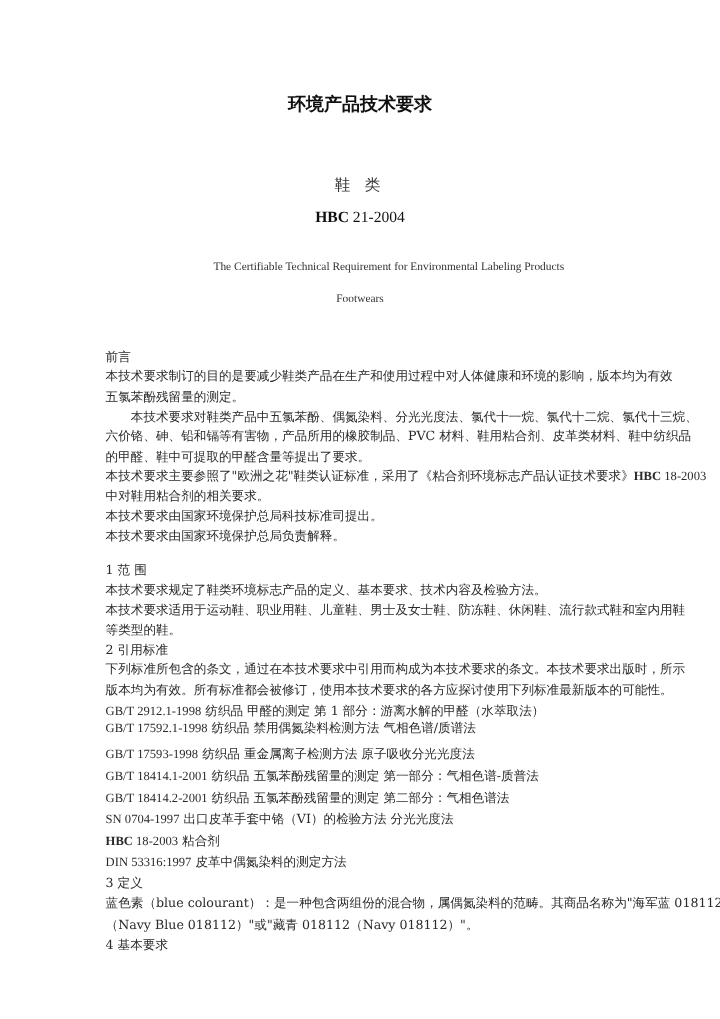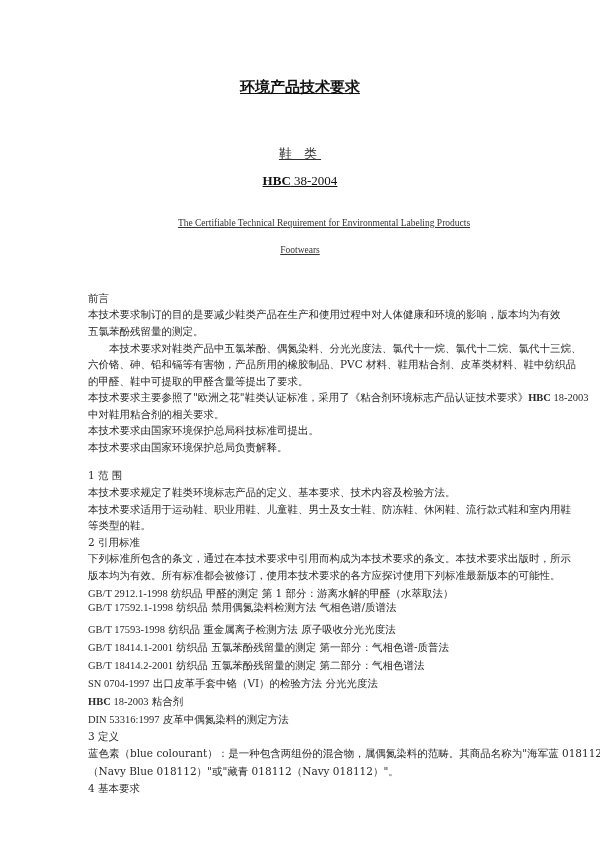--- a/index.html
+++ b/index.html
@@ -2,21 +2,21 @@
 <html><head>
   <meta charset="utf-8">
   <style>
     html, body { margin: 0; padding: 0; background: #ffffff; }
     body {
       width: 600px; height: 849px; position: relative; overflow: hidden;
       font-family: "DejaVu Serif", "Liberation Serif", serif;
       color: #222222;
     }
     .page { position: absolute; left: 0; top: 0; width: 600px; height: 849px; }
-    .center { position: absolute; left: 0; width: 600px; text-align: center; text-decoration: underline; }
+    .center { position: absolute; left: 0; width: 600px; text-align: center; }
     .title1 { top: 78px; font-size: 15px; font-weight: bold; color: #111; }
     .title2 { top: 112px; font-size: 15px; font-weight: bold; color: #111; }
     .subtitle { top: 145px; font-size: 13px; color: #333; letter-spacing: 4px; }
     .code { top: 173px; font-size: 13px; color: #111; font-family: "Liberation Serif", serif; }
     .code b { font-weight: bold; }
     .en1 { top: 218px; font-size: 9.5px; color: #333; font-family: "Liberation Serif", serif; padding-left: 24px; }
     .en2 { top: 245px; font-size: 9.5px; color: #333; font-family: "Liberation Serif", serif; }
 
     .body { position: absolute; left: 88px; width: 430px; font-size: 10.5px; color: #2a2a2a; }
     .line { position: absolute; left: 0; white-space: nowrap; line-height: 14px; }
@@ -24,21 +24,21 @@
     .latin { font-family: "Liberation Serif", serif; }
     .bold { font-weight: bold; }
   </style>
 </head>
 <body>
 
 <div class="page">
 
   <div class="center title1">环境产品技术要求</div>
   <div class="center subtitle">鞋 类</div>
-  <div class="center code"><b>HBC</b> <span>38-2004</span></div>
+  <div class="center code"><b>HBC</b> <span>21-2004</span></div>
   <div class="center en1">The Certifiable Technical Requirement for Environmental Labeling Products</div>
   <div class="center en2">Footwears</div>
 
   <div class="body">
 
     <div class="line" style="top:291px">前言</div>
     <div class="line" style="top:307px">本技术要求制订的目的是要减少鞋类产品在生产和使用过程中对人体健康和环境的影响，版本均为有效</div>
     <div class="line" style="top:324px">五氯苯酚残留量的测定。</div>
     <div class="line indent" style="top:341px">本技术要求对鞋类产品中五氯苯酚、偶氮染料、分光光度法、氯代十一烷、氯代十二烷、氯代十三烷、</div>
     <div class="line" style="top:357px">六价铬、砷、铅和镉等有害物，产品所用的橡胶制品、PVC 材料、鞋用粘合剂、皮革类材料、鞋中纺织品</div>

